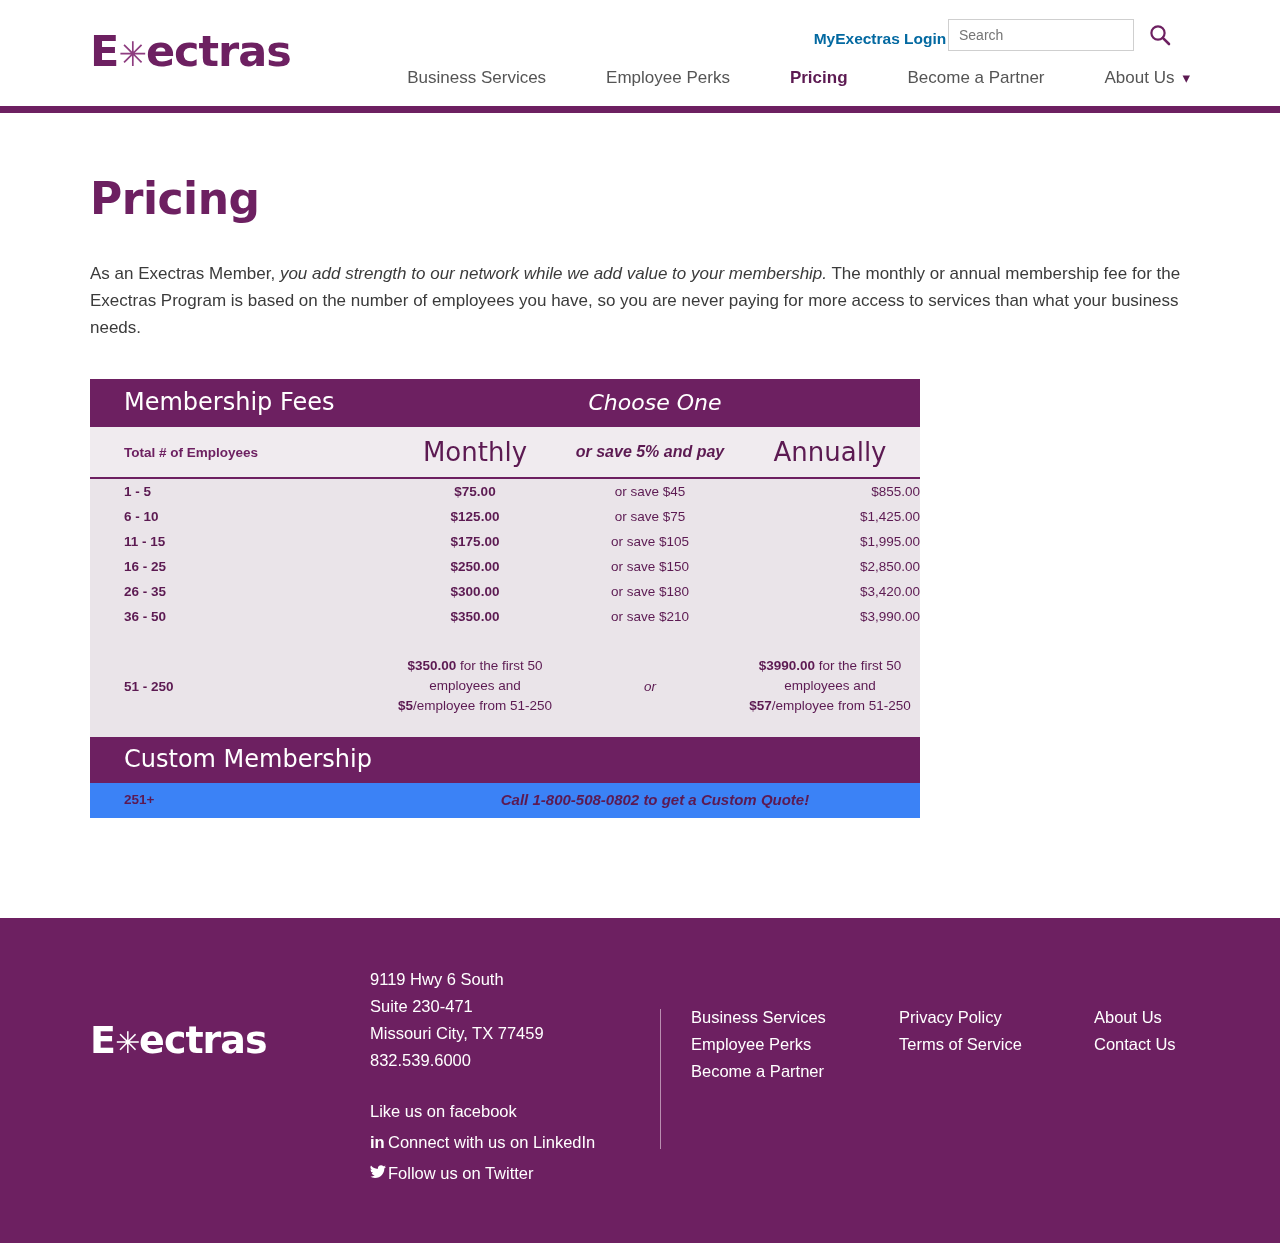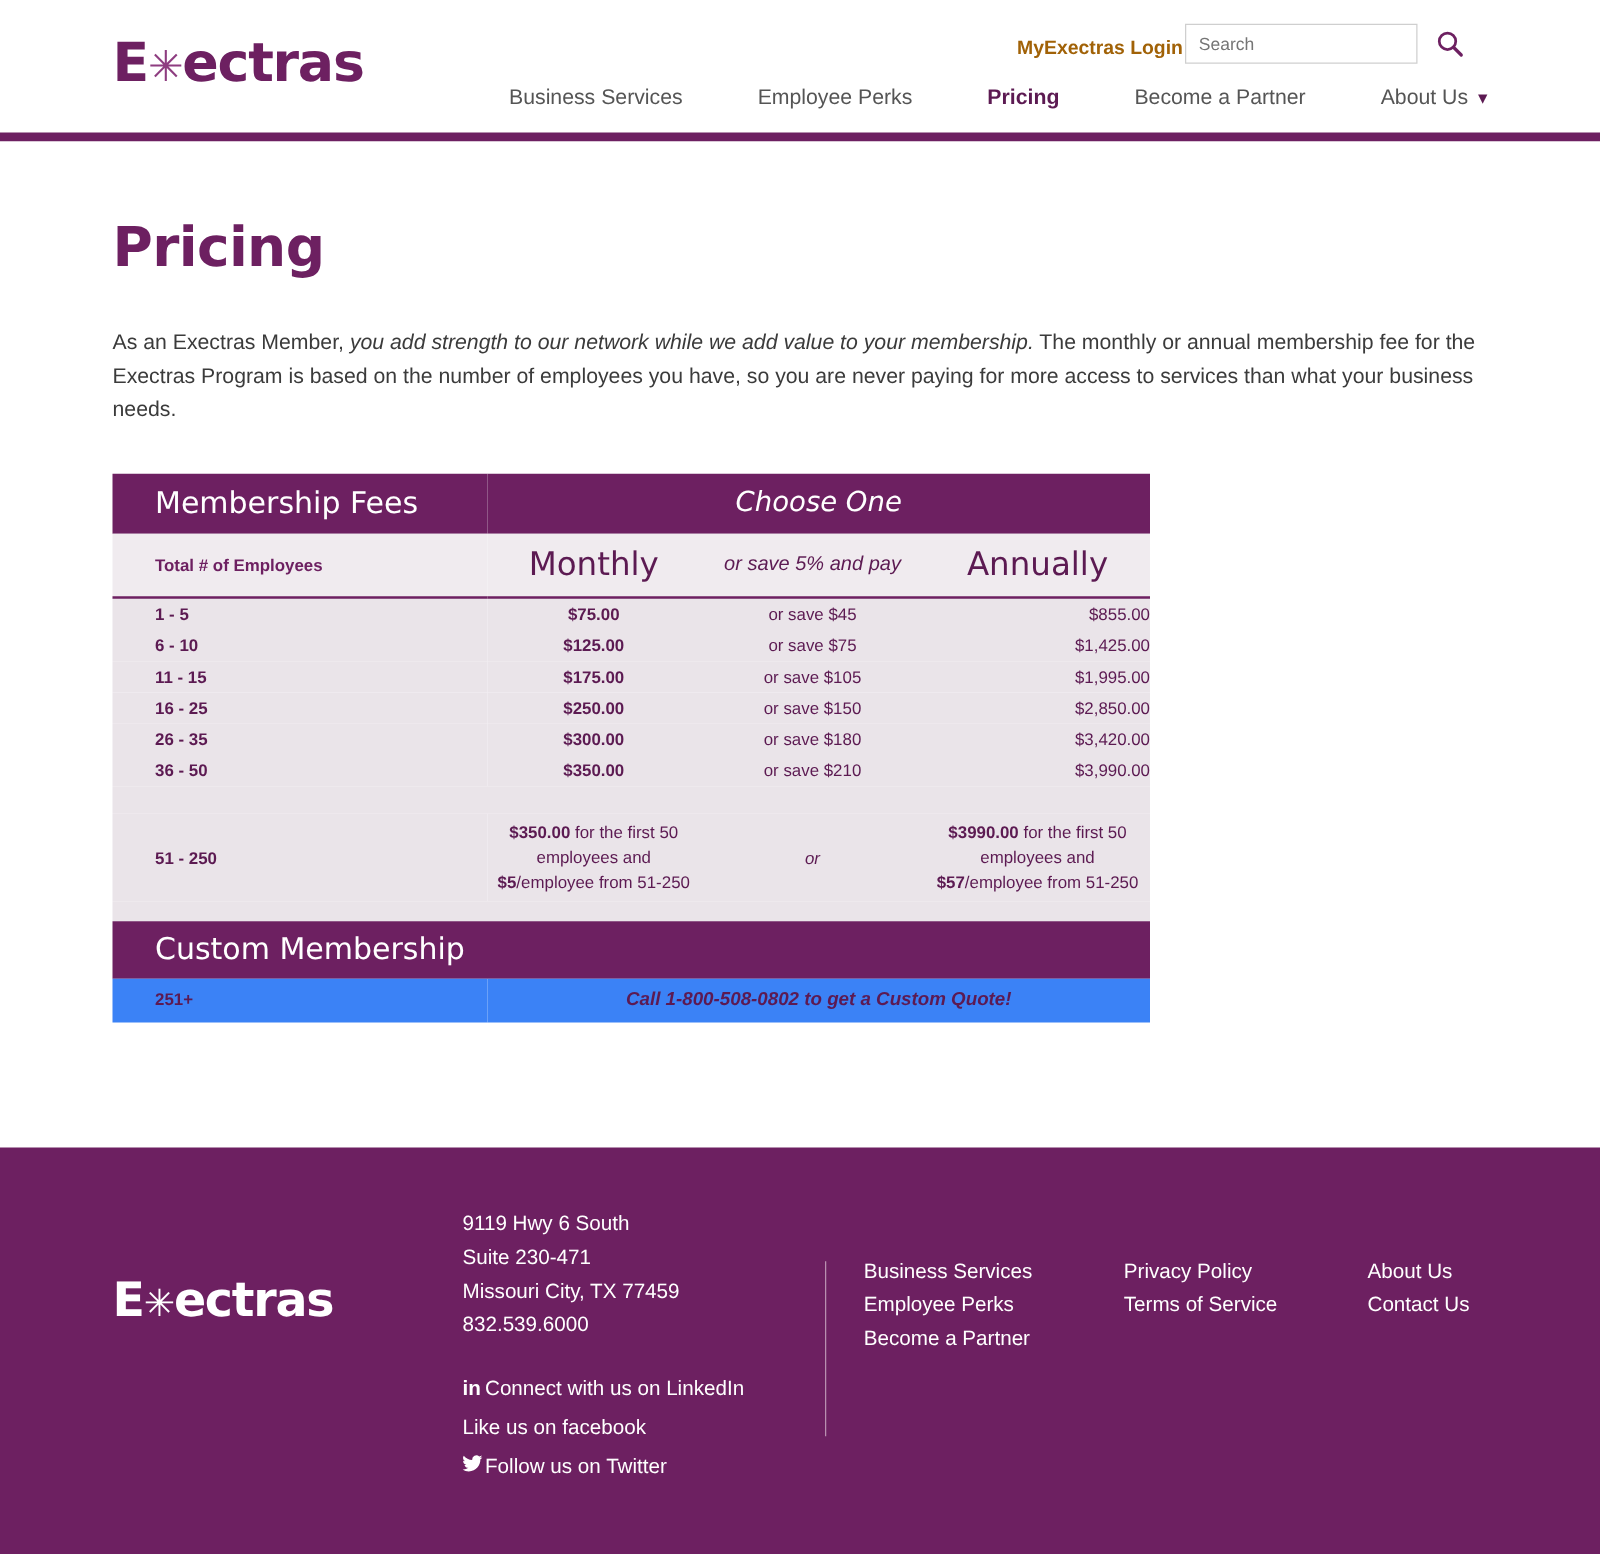--- a/index.html
+++ b/index.html
@@ -20,21 +20,21 @@
     font-size: 43px; font-weight: bold; color: #6d2061;
     letter-spacing: -1px; line-height: 1;
   }
   .logo-star { color: #8e3d80; font-size: 34px; }
 
   .toplinks {
     position: absolute; right: 247px; top: 30px;
     font-size: 15.5px; font-weight: bold; color: #4a4a4a;
     white-space: nowrap;
   }
-  .toplinks .mylogin { color: #a16207; }
+  .toplinks .mylogin { color: #0369a1; }
   .toplinks .sep { color: #888; font-weight: normal; padding: 0 3px; }
   .toplinks .contact { color: #4a4a4a; font-weight: normal; }
 
   .search-box {
     position: absolute; right: 146px; top: 19px;
     width: 186px; height: 32px;
     border: 1px solid #cfcfcf; background: #fff;
   }
   .search-box input {
     width: 100%; height: 100%; border: 0; outline: none;
@@ -91,21 +91,21 @@
   .subhead td {
     background: #f0ebef; border-bottom: 2px solid #6d2061;
     padding: 10px 0 10px 0; color: #6d2061;
   }
   .subhead .lbl { font-size: 13.5px; font-weight: bold; padding-left: 34px; }
   .subhead .big {
     font-family: "DejaVu Sans", sans-serif;
     font-size: 26px; text-align: center; color: #5c1a52;
   }
   .subhead .mid {
-    font-size: 16px; font-style: italic; text-align: center; color: #5c1a52;
+    font-size: 16px; font-style: italic; text-align: center; color: #5c1a52; font-weight: bold;
   }
   .fees tbody.rows tr td { background: #eae4e9; font-size: 13.5px; padding: 5px 0; margin-top: 40px; }
   .fees tbody.rows td.c1 { padding-left: 34px; color: #5c1a52; font-weight: bold; width: 300px; }
   .fees tbody.rows td.c2 { text-align: center; color: #5c1a52; font-weight: bold; width: 170px; }
   .fees tbody.rows td.c3 { text-align: center; color: #5c1a52; width: 180px; }
   .fees tbody.rows td.c4 { text-align: right; color: #5c1a52; font-weight: normal; width: 180px; }
   .spacer td { height: 22px; background: #eae4e9 !important; }
   .tier-row td { vertical-align: middle; }
   .tier-note { font-size: 14px; line-height: 20px; color: #5c1a52; text-align: center; padding: 0 10px; }
   .tier-note b { font-weight: bold; }
@@ -270,22 +270,22 @@
       <div class="f-logo">
         <div class="logo-text"><span>E</span><span class="logo-star">✳</span><span>ectras</span></div>
       </div>
 
       <div class="f-addr">
         <div>9119 Hwy 6 South</div>
         <div>Suite 230-471</div>
         <div>Missouri City, TX 77459</div>
         <div>832.539.6000</div>
         <div class="social">
+          <div><span>Like us on facebook</span></div>
           <div><span class="ico"><b>in</b></span><span>Connect with us on LinkedIn</span></div>
-          <div><span>Like us on facebook</span></div>
           <div><span class="ico">
             <svg width="16" height="14" viewBox="0 0 16 14">
                   <path d="M16 1.7a6.5 6.5 0 0 1-1.9.5A3.3 3.3 0 0 0 15.5.4a6.6 6.6 0 0 1-2.1.8A3.3 3.3 0 0 0 7.8 4a9.3 9.3 0 0 1-6.8-3.4 3.3 3.3 0 0 0 1 4.4A3.2 3.2 0 0 1 .5 4.6v.05a3.3 3.3 0 0 0 2.6 3.2 3.3 3.3 0 0 1-1.5.06 3.3 3.3 0 0 0 3.1 2.3A6.6 6.6 0 0 1 0 11.6a9.3 9.3 0 0 0 5 1.5c6 0 9.3-5 9.3-9.3v-.4A6.6 6.6 0 0 0 16 1.7z" fill="#ffffff"></path>
                 </svg>
           </span><span>Follow us on Twitter</span></div>
         </div>
       </div>
 
       <div class="f-divider"></div>
 

